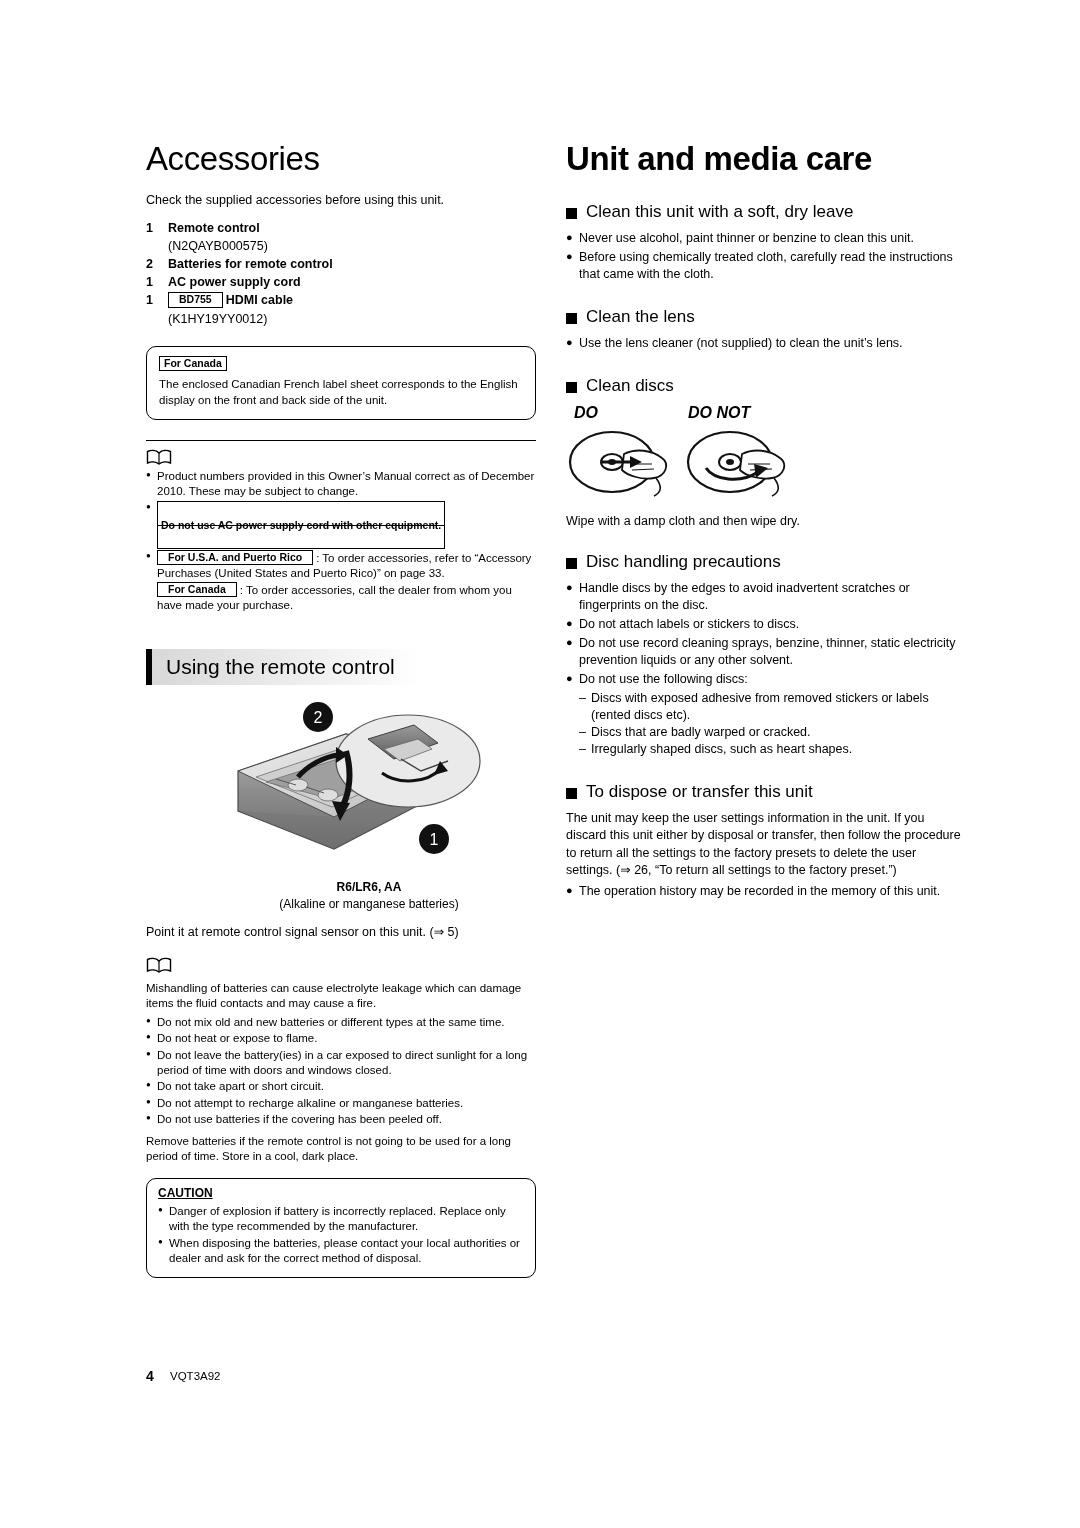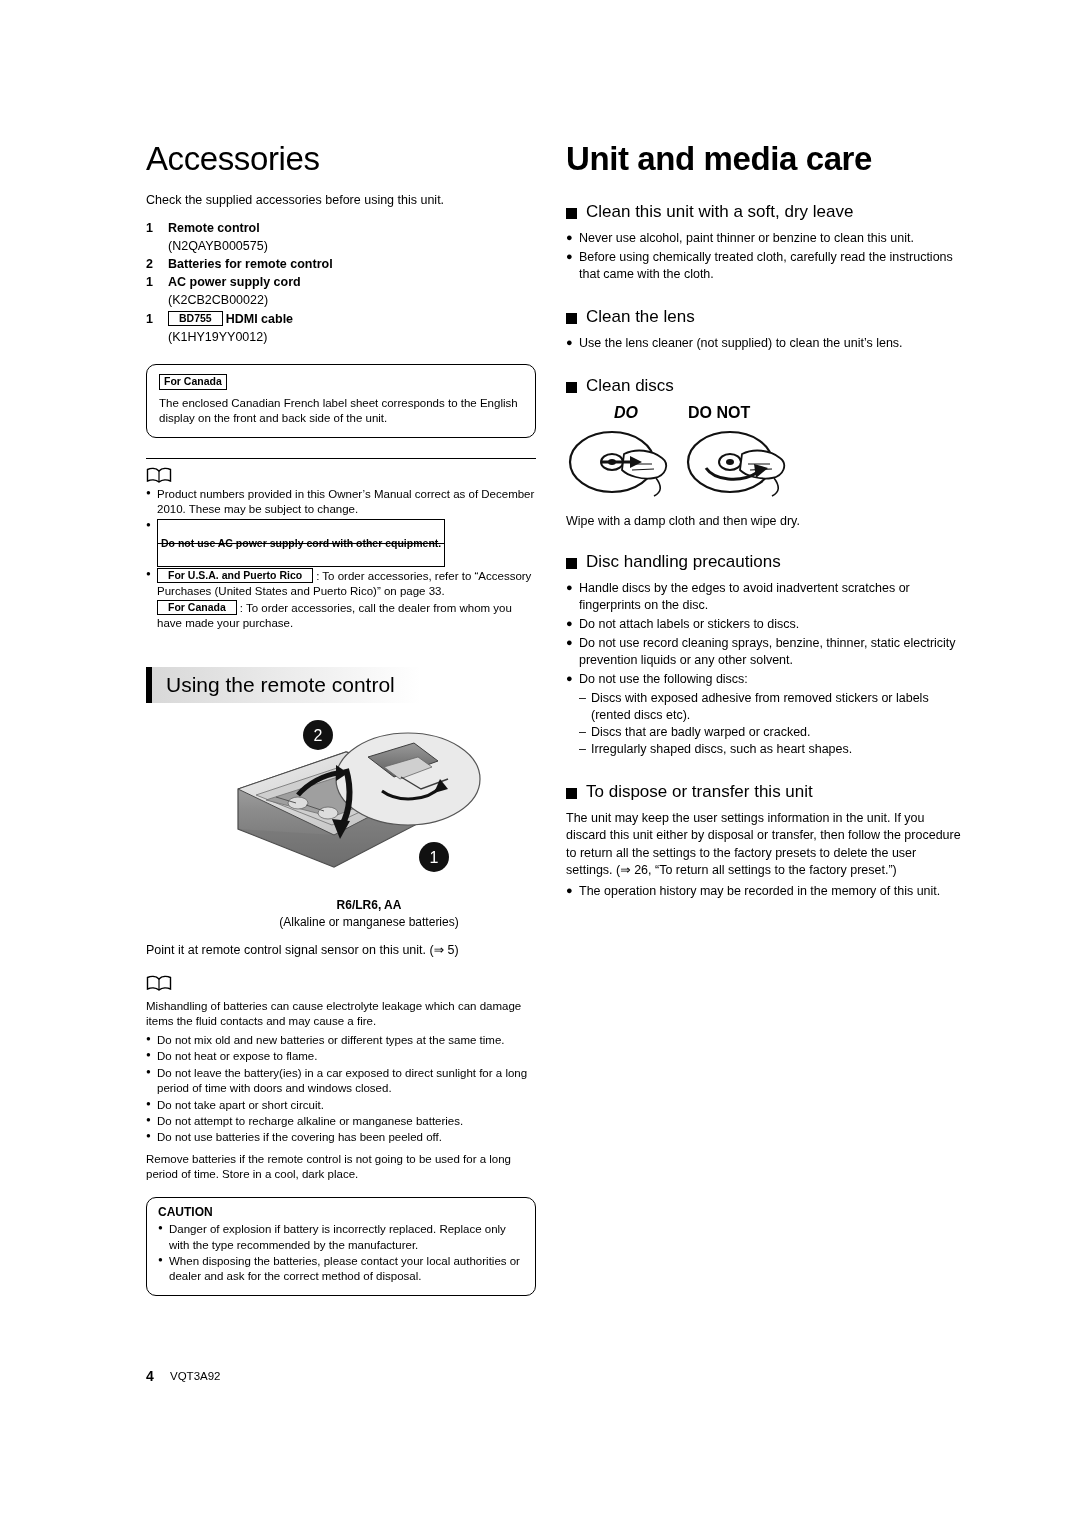--- a/index.html
+++ b/index.html
@@ -185,27 +185,27 @@
     margin-top: 8px;
     position: relative;
     height: 108px;
   }
   .do-label {
     position: absolute;
     left: 8px; top: 0;
     font-size: 16px;
     font-weight: bold;
     font-style: italic;
-    margin-left: 40px;
   }
   .donot-label {
     position: absolute;
     left: 122px; top: 0;
     font-size: 16px;
     font-weight: bold;
+    font-style: italic;
   }
   .caption {
     font-size: 12.5px;
     margin-top: 2px;
   }
   .page-num {
     position: absolute;
     left: 146px;
     top: 1368px;
     font-size: 14px;
@@ -222,20 +222,21 @@
     border-radius: 10px;
     margin-top: 14px;
     padding: 7px 11px 9px 11px;
     font-size: 11.5px;
     line-height: 1.3;
   }
   .caution-title {
     font-weight: bold;
     font-size: 12px;
     margin-bottom: 2px;
+    text-decoration: underline;
   }
   .rc-figure {
     position: relative;
     height: 180px;
     margin-top: 6px;
   }
   .battery-spec {
     font-size: 12px;
     line-height: 1.35;
     margin-left: 56px;
@@ -271,21 +272,20 @@
         <div class="acc-row">
           <span class="acc-num">2</span>
           <span>Batteries for remote control</span>
         </div>
       </div>
       <div>
         <div class="acc-row">
           <span class="acc-num">1</span>
           <span>AC power supply cord</span>
         </div>
-        <div class="acc-sub">(K2CB2CB00022)</div>
       </div>
       <div>
         <div class="acc-row">
           <span class="acc-num">1</span>
           <span><span class="badge">BD755</span><span>HDMI cable</span></span>
         </div>
         <div class="acc-sub">(K1HY19YY0012)</div>
       </div>
     </div>
 

